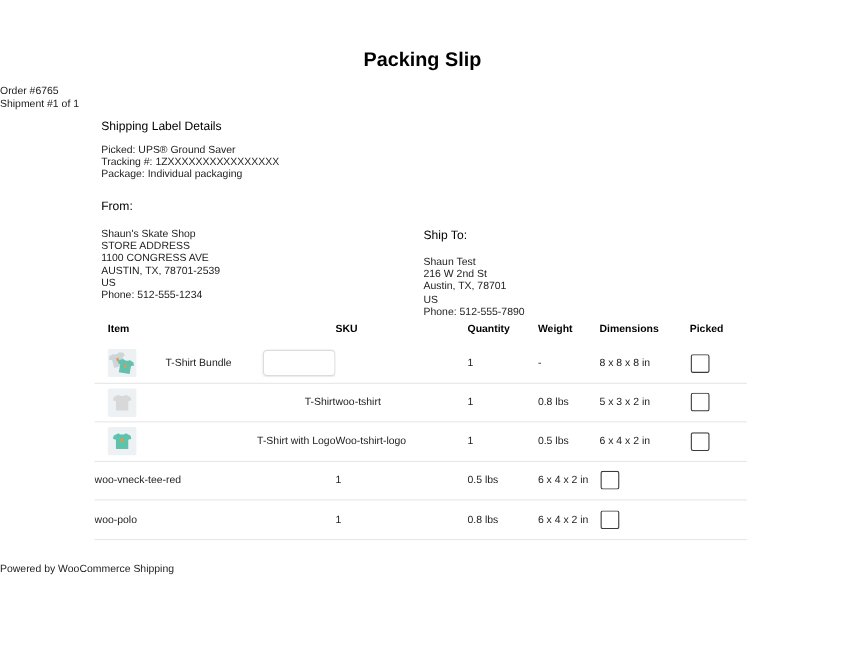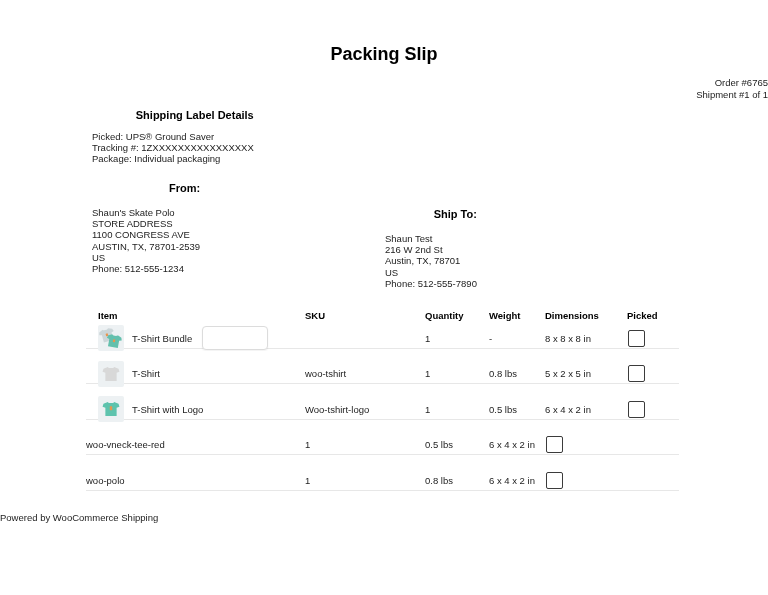--- a/index.html
+++ b/index.html
@@ -6,41 +6,41 @@
   html,body { background:#fff; }
   .page {
     position:relative; width:768px; height:595px; background:#ffffff;
     font-family:"Liberation Sans", sans-serif; color:#141414; overflow:hidden;
   }
   .page-title {
     position:absolute; top:44px; left:0; width:768px; text-align:center;
     font-size:18px; font-weight:700; color:#000;
   }
   .order-info {
-    position:absolute; top:77px; left:0; width:768px; text-align:right;
+    position:absolute; top:77px; left:0; width:768px; text-align:left;
     font-size:9.5px; line-height:11.5px; color:#1c1c1c;
   }
   .label-details { position:absolute; top:109px; left:92px; }
-  .section-heading { font-size:11px; font-weight:700; color:#000;text-align:right; }
+  .section-heading { font-size:11px; font-weight:400; color:#000; }
   .label-details .lines { margin-top:10px; font-size:9.5px; line-height:11px; color:#1c1c1c; }
   .from-block { position:absolute; top:182px; left:92px; }
   .shipto-block { position:absolute; top:182px; left:385px;margin-top:26px; }
   .addr-lines { margin-top:13px; font-size:9.5px; line-height:11.2px; color:#1c1c1c; }
 
   .items-table { position:absolute; top:294px; left:86px; width:593px; }
   .thead, .trow {
     display:grid;
     grid-template-columns:219px 120px 64px 56px 82px 52px;
     align-items:center;
   }
   .thead { font-size:9.5px; font-weight:700; color:#000; padding-bottom:6px; height:19px; align-items:start; }
   .thead .cell:first-child { padding-left:12px; }
   .trow { height:35.5px; border-bottom:1px solid #e7e7e7; font-size:9.5px; color:#1c1c1c; }
-  .cell { overflow:hidden; white-space:nowrap;margin-top:16px; }
-  .item-cell { display:flex; align-items:center; padding-left:12px; gap:8px; }
+  .cell { overflow:hidden; white-space:nowrap; }
+  .item-cell { display:flex; align-items:center; padding-left:12px; gap:8px;justify-content:space-between; }
   .item-label { font-size:9.5px; }
   .thumb {
     width:26px; height:26px; background:#edf1f3; border-radius:2px; flex:0 0 26px;
     display:flex; align-items:center; justify-content:center; position:relative;
   }
   .thumb svg { display:block; }
   .bundle-thumb .shirt-back { position:absolute; left:1px; top:3px; transform:rotate(-16deg); }
   .bundle-thumb .shirt-front { position:absolute; left:8px; top:9px; transform:rotate(10deg); }
   .bundle-input {
     width:66px; height:24px; margin-left:2px; background:#fff;
@@ -75,21 +75,21 @@
     <div class="lines">
       <div>Picked: UPS® Ground Saver</div>
       <div>Tracking #: 1ZXXXXXXXXXXXXXXXX</div>
       <div>Package: Individual packaging</div>
     </div>
   </div>
 
   <div class="from-block">
     <div class="section-heading">From:</div>
     <div class="addr-lines">
-      <div>Shaun's Skate Polo</div>
+      <div>Shaun's Skate Shop</div>
       <div>STORE ADDRESS</div>
       <div>1100 CONGRESS AVE</div>
       <div>AUSTIN, TX, 78701-2539</div>
       <div>US</div>
       <div>Phone: 512-555-1234</div>
     </div>
   </div>
 
   <div class="shipto-block">
     <div class="section-heading">Ship To:</div>
@@ -141,21 +141,21 @@
         <span class="thumb">
           <svg width="18" height="16" viewBox="0 0 16 14">
               <path d="M5.2 0.7 L1.3 2.4 L0.5 5.1 L3 5.9 L3 13.3 L13 13.3 L13 5.9 L15.5 5.1 L14.7 2.4 L10.8 0.7 C10.5 2.1 5.5 2.1 5.2 0.7 Z" fill="#d8d8d8"></path>
             </svg>
         </span>
         <span class="item-label">T-Shirt</span>
       </div>
       <div class="cell">woo-tshirt</div>
       <div class="cell">1</div>
       <div class="cell">0.8 lbs</div>
-      <div class="cell">5 x 2 x 5 in</div>
+      <div class="cell">5 x 3 x 2 in</div>
       <div class="cell picked-cell">
           <span class="checkbox"></span>
         </div>
     </div>
 
     <div class="trow">
       <div class="cell item-cell">
         <span class="thumb">
           <svg width="18" height="16" viewBox="0 0 16 14">
               <path d="M5.2 0.7 L1.3 2.4 L0.5 5.1 L3 5.9 L3 13.3 L13 13.3 L13 5.9 L15.5 5.1 L14.7 2.4 L10.8 0.7 C10.5 2.1 5.5 2.1 5.2 0.7 Z" fill="#5ec3ad"></path>

